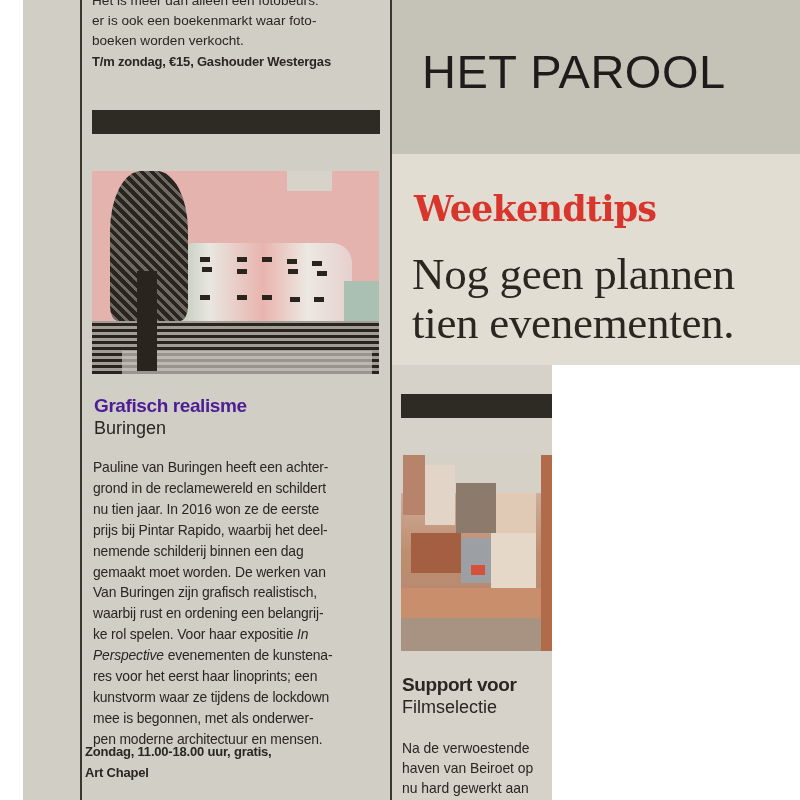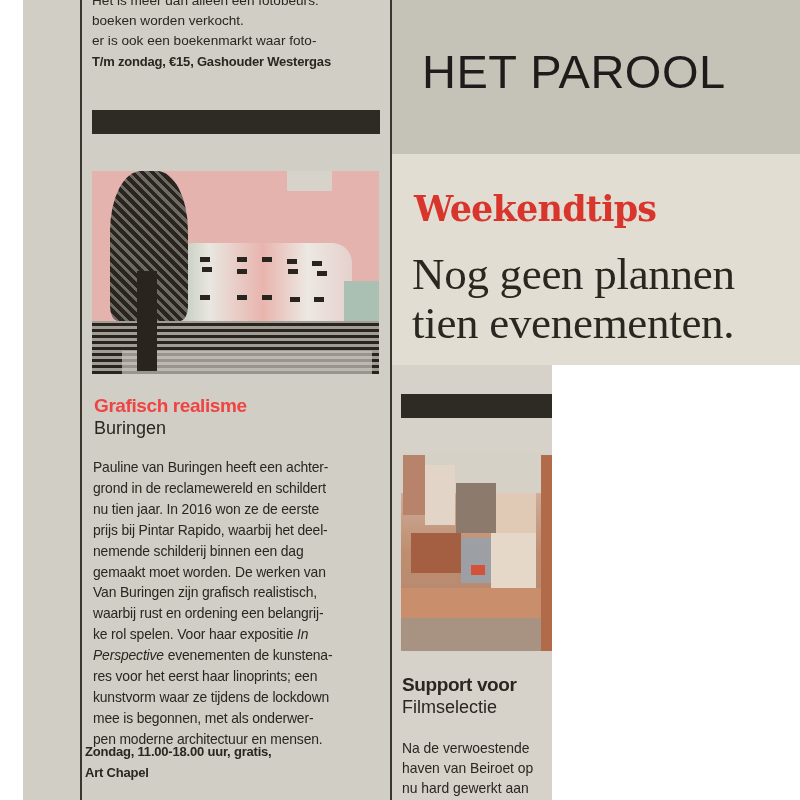--- a/index.html
+++ b/index.html
@@ -30,21 +30,21 @@
   .art1 .trunk { position: absolute; left: 45px; top: 100px; width: 20px; height: 100px; background: #2a241f; }
   .art1 .building { position: absolute; left: 82px; top: 72px; width: 178px; height: 82px;
     background: linear-gradient(90deg, #b9c6b4 0%, #e9e6e0 20%, #e9b4ae 50%, #ece8e2 75%, #e6d0cc 100%);
     border-radius: 20px 20px 0 0; }
   .art1 .annex { position: absolute; left: 252px; top: 110px; width: 35px; height: 45px; background: #a9c0b2; }
   .art1 .win { position: absolute; width: 10px; height: 5px; background: #2a241f; }
   .art1 .base { position: absolute; left: 0; top: 150px; width: 287px; height: 53px;
     background: repeating-linear-gradient(0deg, #2a241f 0 3px, #a19d95 3px 6px); }
   .art1 .ground { position: absolute; left: 30px; top: 180px; width: 250px; height: 23px; background: #c9c5bd; opacity: 0.7; }
 
-  .item1-title { position: absolute; left: 94px; top: 395px; font-size: 19px; font-weight: bold; letter-spacing: -0.4px; color: #ef4444; }
+  .item1-title { position: absolute; left: 94px; top: 395px; font-size: 19px; font-weight: bold; letter-spacing: -0.4px; color: #4c1d95; }
   .item1-cat { position: absolute; left: 94px; top: 418px; font-size: 18px; color: #2a2620; }
   .item1-body { position: absolute; left: 93px; top: 457px; width: 292px; font-size: 13.9px; line-height: 20.9px; color: #2a2620; letter-spacing: -0.15px; }
   .item1-body em { font-style: italic; }
   .item1-info { position: absolute; left: 85px; top: 741px; width: 292px; font-size: 13px; line-height: 21px; font-weight: bold; letter-spacing: -0.2px; }
 
   .masthead-block { position: absolute; left: 392px; top: 0; width: 408px; height: 154px; background: #c5c3b8; }
   .masthead { position: absolute; left: 422px; top: 44px; font-size: 47px; letter-spacing: 0.5px; color: #1e1c1a; font-weight: normal; }
 
   .headline-block { position: absolute; left: 392px; top: 154px; width: 408px; height: 211px; background: #e2ddd2; }
   .kicker { position: absolute; left: 414px; top: 188px; font-family: "DejaVu Serif", serif; font-size: 35px; font-weight: bold; color: #d8352c; letter-spacing: -0.8px; }
@@ -60,22 +60,22 @@
   .item2-body div { overflow: hidden; }
 </style>
 </head>
 <body>
 
 <div class="paper-left"></div>
 <div class="rule-left"></div>
 
 <div class="prev-text">
   <div>Het is meer dan alleen een fotobeurs:</div>
+  <div>er is ook een boekenmarkt waar foto-</div>
   <div>boeken worden verkocht.</div>
-  <div>er is ook een boekenmarkt waar foto-</div>
 </div>
 <div class="prev-info">T/m zondag, €15, Gashouder Westergas</div>
 
 <div class="black-bar bar1"></div>
 
 <div class="art1">
   <div class="notch"></div>
   <div class="building"></div>
   <div class="annex"></div>
   <div class="win" style="left:108px;top:86px;"></div>

